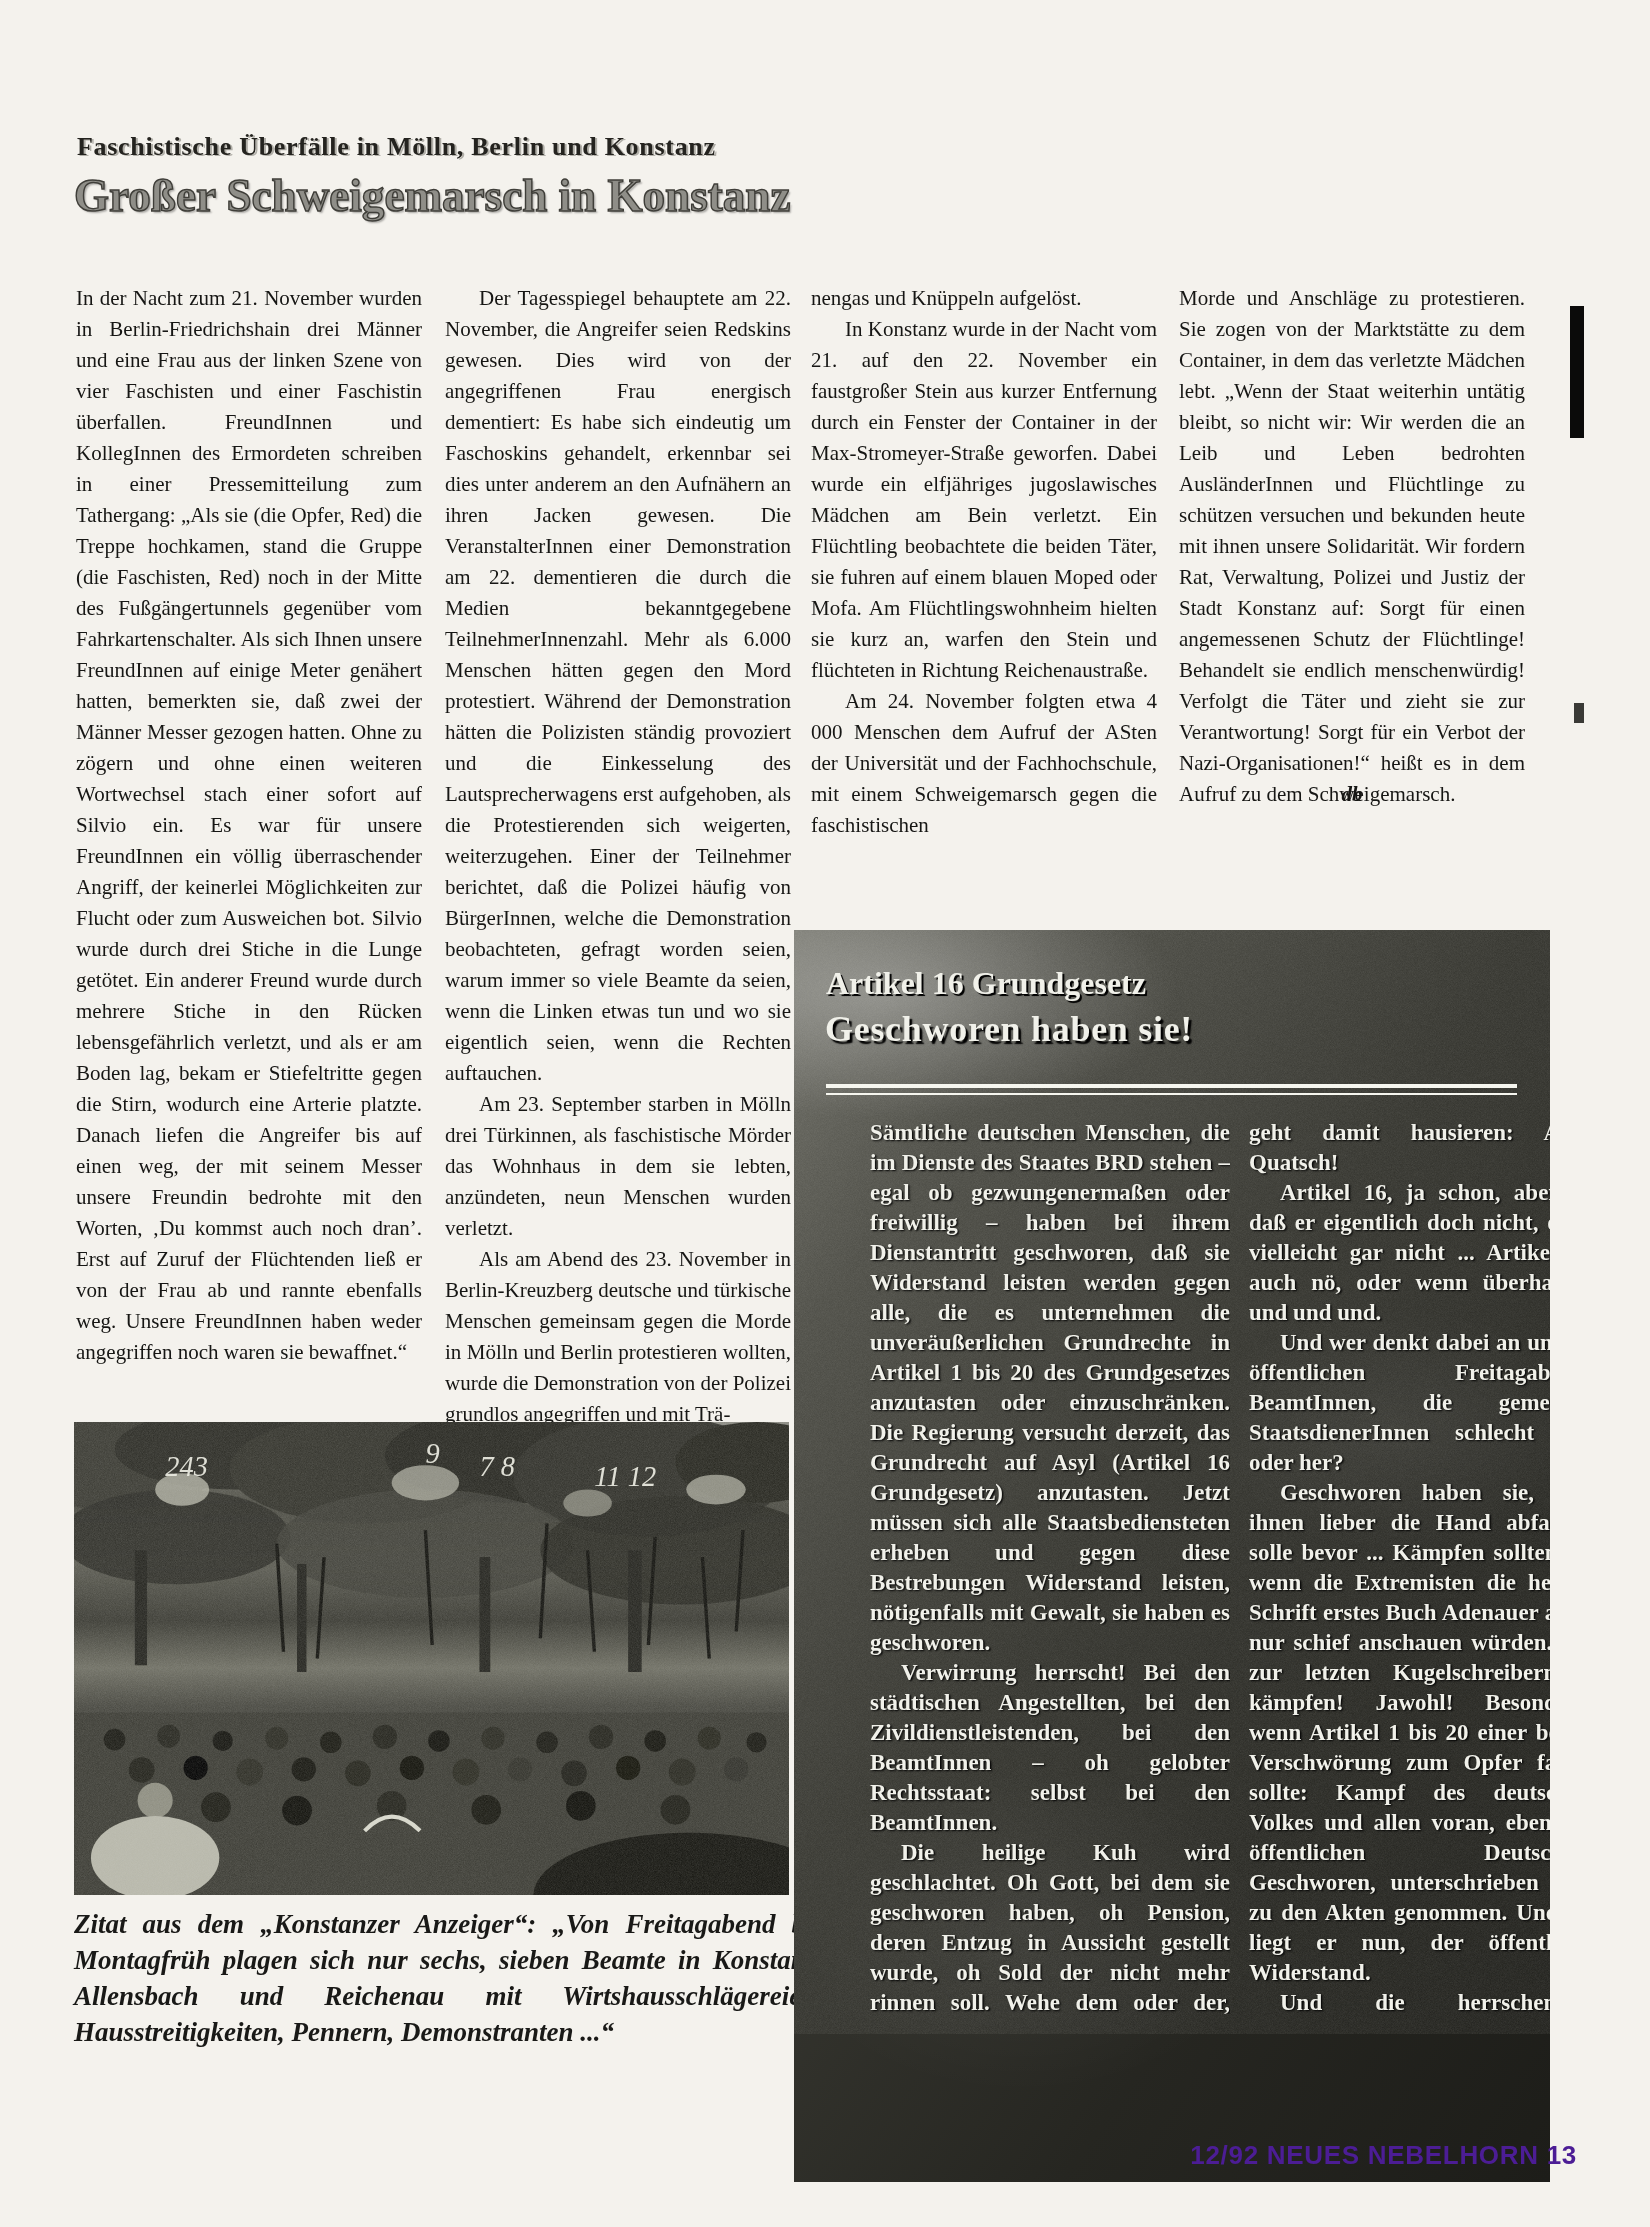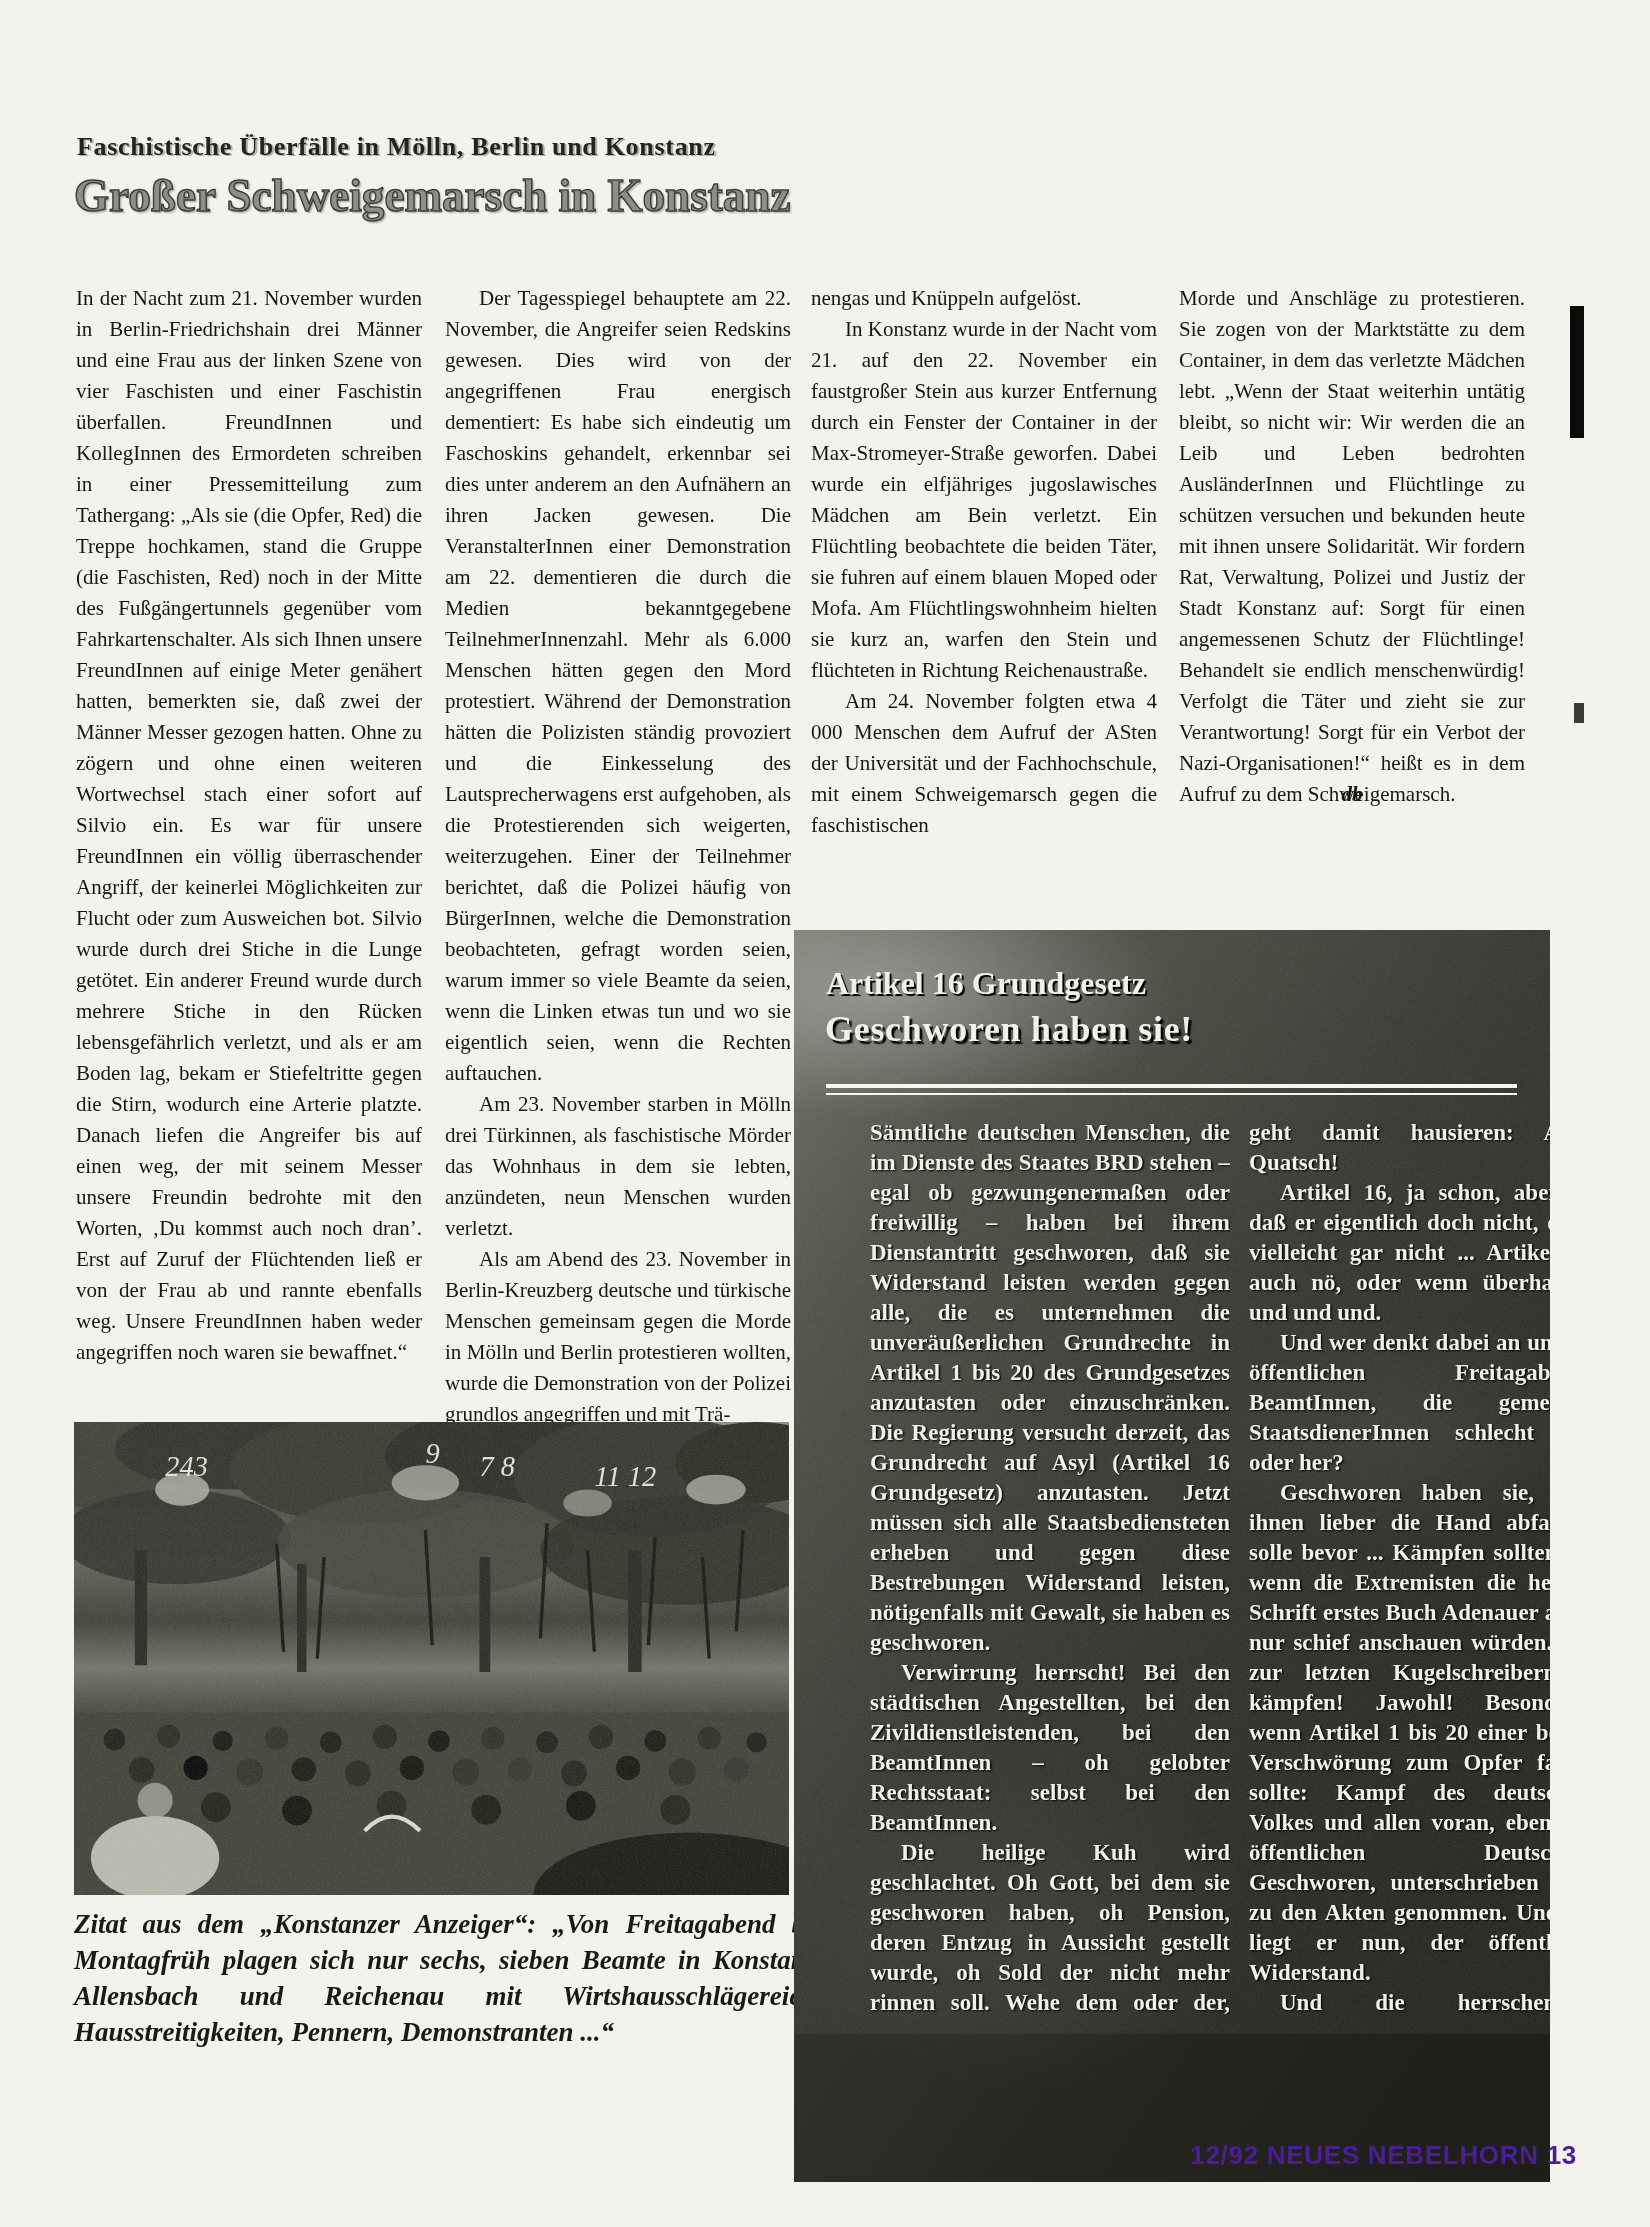--- a/index.html
+++ b/index.html
@@ -62,21 +62,21 @@
 
   <div class="kicker">Faschistische Überfälle in Mölln, Berlin und Konstanz</div>
   <div class="title">Großer Schweigemarsch in Konstanz</div>
 
   <div class="col c1">
     <p>In der Nacht zum 21. November wurden in Berlin-Friedrichshain drei Männer und eine Frau aus der linken Szene von vier Faschisten und einer Faschistin überfallen. FreundInnen und KollegInnen des Ermordeten schreiben in einer Pressemitteilung zum Tathergang: „Als sie (die Opfer, Red) die Treppe hochkamen, stand die Gruppe (die Faschisten, Red) noch in der Mitte des Fußgängertunnels gegenüber vom Fahrkartenschalter. Als sich Ihnen unsere FreundInnen auf einige Meter genähert hatten, bemerkten sie, daß zwei der Männer Messer gezogen hatten. Ohne zu zögern und ohne einen weiteren Wortwechsel stach einer sofort auf Silvio ein. Es war für unsere FreundInnen ein völlig überraschender Angriff, der keinerlei Möglichkeiten zur Flucht oder zum Ausweichen bot. Silvio wurde durch drei Stiche in die Lunge getötet. Ein anderer Freund wurde durch mehrere Stiche in den Rücken lebensgefährlich verletzt, und als er am Boden lag, bekam er Stiefeltritte gegen die Stirn, wodurch eine Arterie platzte. Danach liefen die Angreifer bis auf einen weg, der mit seinem Messer unsere Freundin bedrohte mit den Worten, ‚Du kommst auch noch dran’. Erst auf Zuruf der Flüchtenden ließ er von der Frau ab und rannte ebenfalls weg. Unsere FreundInnen haben weder angegriffen noch waren sie bewaffnet.“</p>
   </div>
 
   <div class="col c2">
     <p class="ind">Der Tagesspiegel behauptete am 22. November, die Angreifer seien Redskins gewesen. Dies wird von der angegriffenen Frau energisch dementiert: Es habe sich eindeutig um Faschoskins gehandelt, erkennbar sei dies unter anderem an den Aufnähern an ihren Jacken gewesen. Die VeranstalterInnen einer Demonstration am 22. dementieren die durch die Medien bekanntgegebene TeilnehmerInnenzahl. Mehr als 6.000 Menschen hätten gegen den Mord protestiert. Während der Demonstration hätten die Polizisten ständig provoziert und die Einkesselung des Lautsprecherwagens erst aufgehoben, als die Protestierenden sich weigerten, weiterzugehen. Einer der Teilnehmer berichtet, daß die Polizei häufig von BürgerInnen, welche die Demonstration beobachteten, gefragt worden seien, warum immer so viele Beamte da seien, wenn die Linken etwas tun und wo sie eigentlich seien, wenn die Rechten auftauchen.</p>
-    <p class="ind">Am 23. November starben in Mölln drei Türkinnen, als faschistische Mörder das Wohnhaus in dem sie lebten, anzündeten, neun Menschen wurden verletzt.</p>
+    <p class="ind">Am 23. September starben in Mölln drei Türkinnen, als faschistische Mörder das Wohnhaus in dem sie lebten, anzündeten, neun Menschen wurden verletzt.</p>
     <p class="ind">Als am Abend des 23. November in Berlin-Kreuzberg deutsche und türkische Menschen gemeinsam gegen die Morde in Mölln und Berlin protestieren wollten, wurde die Demonstration von der Polizei grundlos angegriffen und mit Trä-</p>
   </div>
 
   <div class="col c3">
     <p>nengas und Knüppeln aufgelöst.</p>
     <p class="ind">In Konstanz wurde in der Nacht vom 21. auf den 22. November ein faustgroßer Stein aus kurzer Entfernung durch ein Fenster der Container in der Max-Stromeyer-Straße geworfen. Dabei wurde ein elfjähriges jugoslawisches Mädchen am Bein verletzt. Ein Flüchtling beobachtete die beiden Täter, sie fuhren auf einem blauen Moped oder Mofa. Am Flüchtlingswohnheim hielten sie kurz an, warfen den Stein und flüchteten in Richtung Reichenaustraße.</p>
     <p class="ind">Am 24. November folgten etwa 4 000 Menschen dem Aufruf der ASten der Universität und der Fachhochschule, mit einem Schweigemarsch gegen die faschistischen</p>
   </div>
 
   <div class="col c4">

